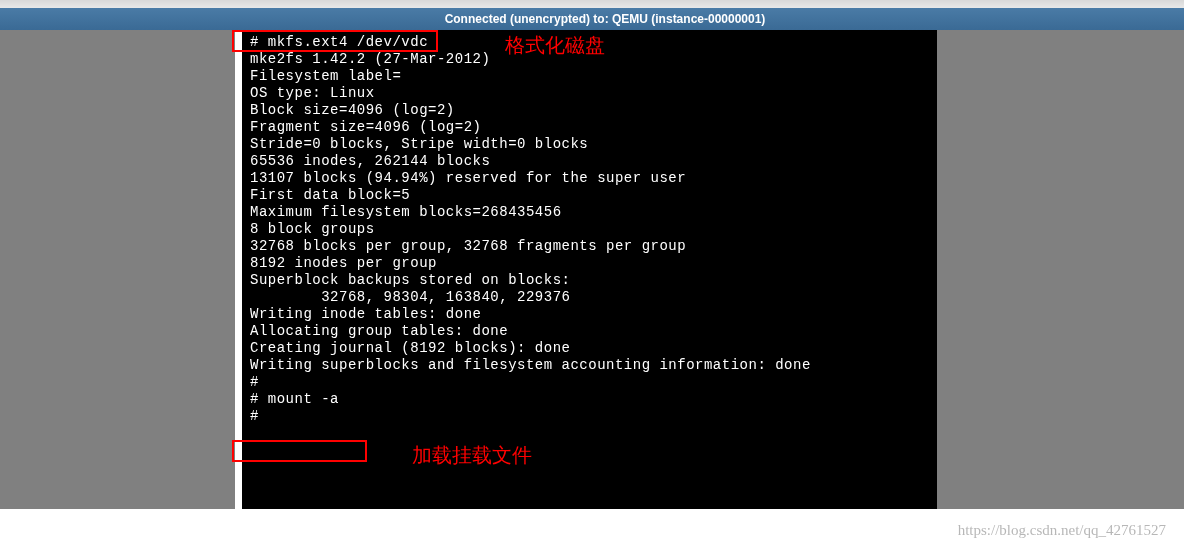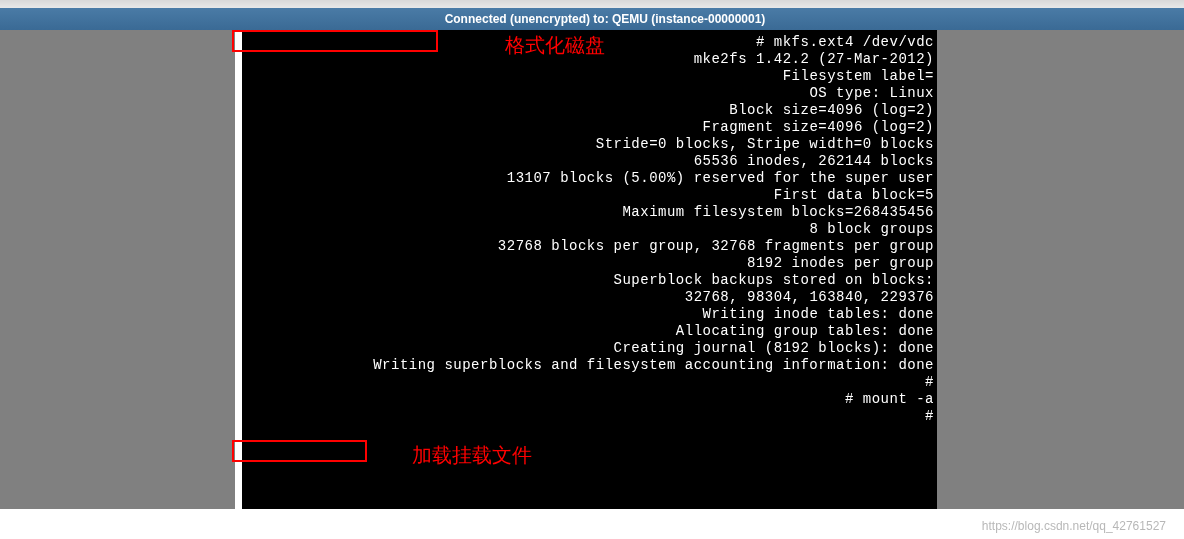--- a/index.html
+++ b/index.html
@@ -25,23 +25,22 @@
       font-family: Arial, sans-serif;
       font-size: 12px;
       font-weight: bold;
       line-height: 22px;
       padding-left: 26px;
     }
     .console-area {
       width: 700px;
       margin: 0 auto;
       background: #000000;
-      padding: 4px 8px 20px 16px;
+      padding: 4px 8px 20px 8px;
       min-height: 480px;
-      text-align: right;
     }
     .console-line {
       color: #ffffff;
       font-family: "Courier New", monospace;
       font-size: 14px;
       line-height: 17px;
       white-space: pre;
       letter-spacing: 0.5px;
     }
     .highlight-box-1 {
@@ -65,25 +64,25 @@
     .annotation {
       position: absolute;
       color: #ff0000;
       font-family: "Microsoft YaHei", Arial, sans-serif;
       font-size: 20px;
     }
     .annotation-1 { top: 32px; left: 505px; }
     .annotation-2 { top: 442px; left: 412px; }
     .watermark {
       position: absolute;
-      bottom: 6px;
+      bottom: 0;
       right: 18px;
       color: #888888;
-      font-family: Liberation Sans, sans-serif;
-      font-size: 12px;
+      font-family: Liberation Serif, serif;
+      font-size: 15px;
       opacity: 0.6;
     }
     .side-gray {
       position: absolute;
       top: 30px;
       width: 242px;
       background: #808080;
       bottom: 30px;
     }
     .side-gray.left { left: 0; width: 235px;}
@@ -111,21 +110,21 @@
 
 <div class="console-area">
   <div class="console-line"># mkfs.ext4 /dev/vdc</div>
   <div class="console-line">mke2fs 1.42.2 (27-Mar-2012)</div>
   <div class="console-line">Filesystem label=</div>
   <div class="console-line">OS type: Linux</div>
   <div class="console-line">Block size=4096 (log=2)</div>
   <div class="console-line">Fragment size=4096 (log=2)</div>
   <div class="console-line">Stride=0 blocks, Stripe width=0 blocks</div>
   <div class="console-line">65536 inodes, 262144 blocks</div>
-  <div class="console-line">13107 blocks (5.00%) reserved for the super user</div>
+  <div class="console-line">13107 blocks (94.94%) reserved for the super user</div>
   <div class="console-line">First data block=5</div>
   <div class="console-line">Maximum filesystem blocks=268435456</div>
   <div class="console-line">8 block groups</div>
   <div class="console-line">32768 blocks per group, 32768 fragments per group</div>
   <div class="console-line">8192 inodes per group</div>
   <div class="console-line">Superblock backups stored on blocks:</div>
   <div class="console-line">        32768, 98304, 163840, 229376</div>
   <div class="console-line"></div>
   <div class="console-line">Writing inode tables: done</div>
   <div class="console-line">Allocating group tables: done</div>

